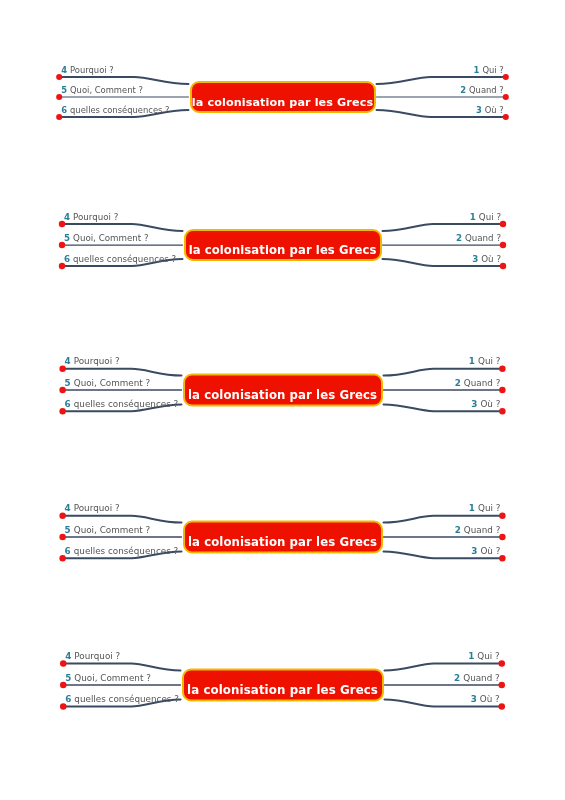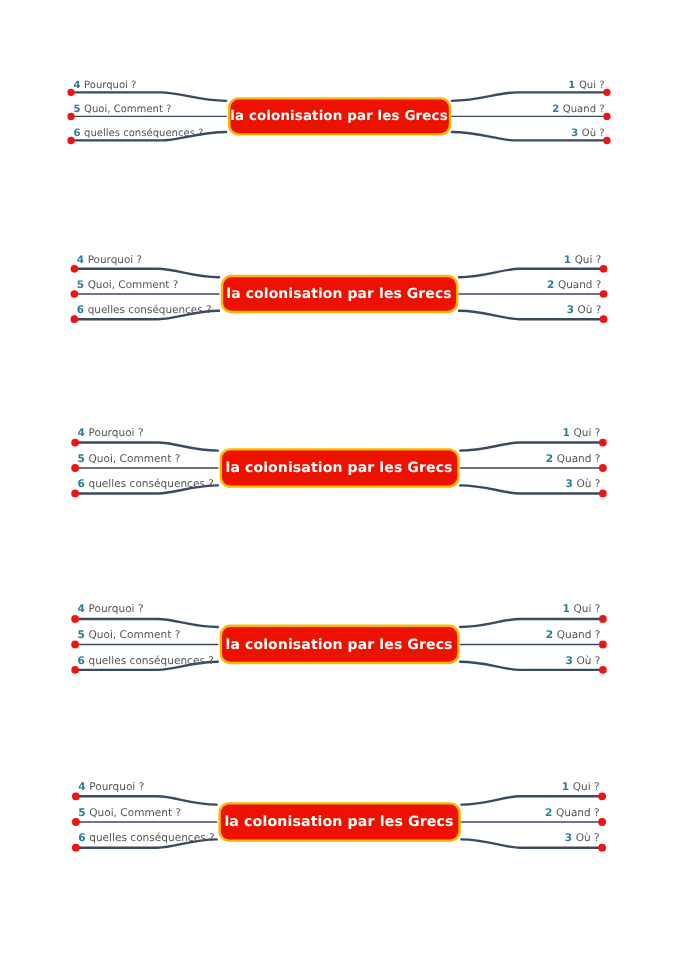--- a/index.html
+++ b/index.html
@@ -43,21 +43,21 @@
   .central-node {
     position: absolute;
     top: 50%;
     left: 50%;
     transform: translate(-50%, -50%);
     background: #ee1100;
     border: 2px solid #f5b800;
     border-radius: 9px;
     box-sizing: border-box;
     display: flex;
-    align-items: center;
+    align-items: flex-start;
     justify-content: center;
     padding: 14px 10px;
     white-space: nowrap;
     z-index: 4;
   }
   .central-node-label {
     color: #ffffff;
     font-weight: bold;
     letter-spacing: 0.1px;
     line-height: 1;

